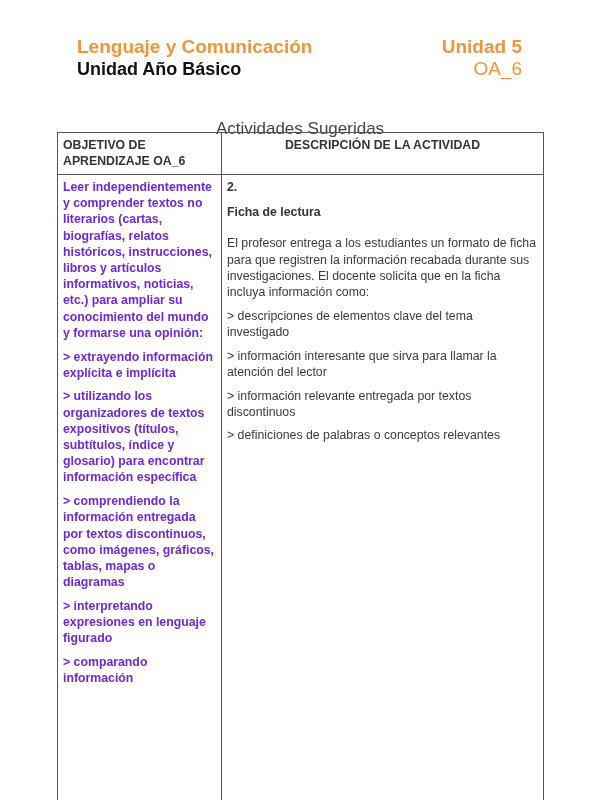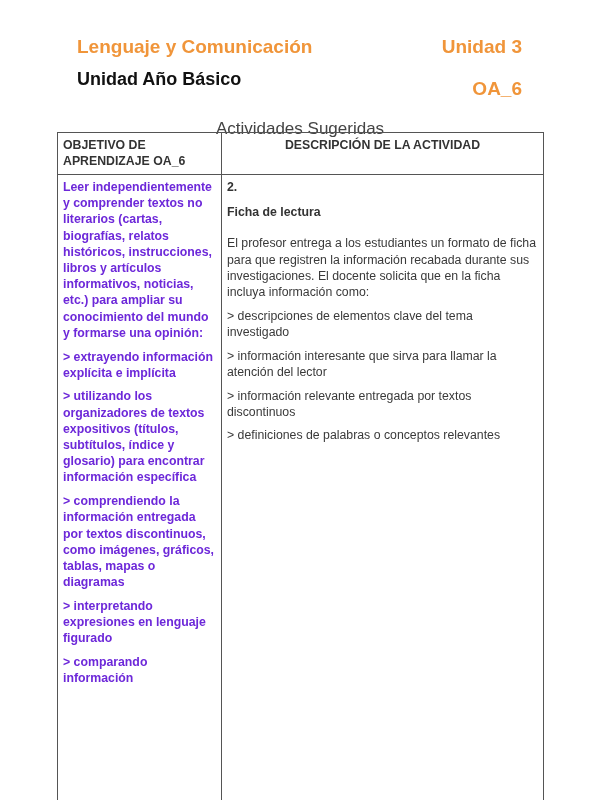--- a/index.html
+++ b/index.html
@@ -39,24 +39,23 @@
       line-height: 22px;
     }
     .grade {
       color: #111111;
       font-weight: bold;
       font-size: 18px;
       line-height: 22px;
     }
     .oa {
       color: #f0953a;
-      font-weight: bold;
+      font-weight: normal;
       font-size: 19px;
       line-height: 22px;
-      margin-top: 20px;
     }
     .page-title {
       position: absolute;
       left: 0;
       width: 600px;
       top: 119px;
       text-align: center;
       font-size: 17px;
       color: #444444;
     }
@@ -106,21 +105,21 @@
     }
     .desc-cell .num { margin-bottom: 9px; }
     .desc-cell .activity-title { margin-bottom: 15px; }
   </style>
 </head>
 <body>
 
 <div class="header">
   <div class="header-row">
     <span class="subject">Lenguaje y Comunicación</span>
-    <span class="unit">Unidad 3</span>
+    <span class="unit">Unidad 5</span>
   </div>
   <div class="header-row">
     <span class="grade">Unidad Año Básico</span>
     <span class="oa">OA_6</span>
   </div>
 </div>
 
 <div class="page-title">Actividades Sugeridas</div>
 
 <table class="activities">

